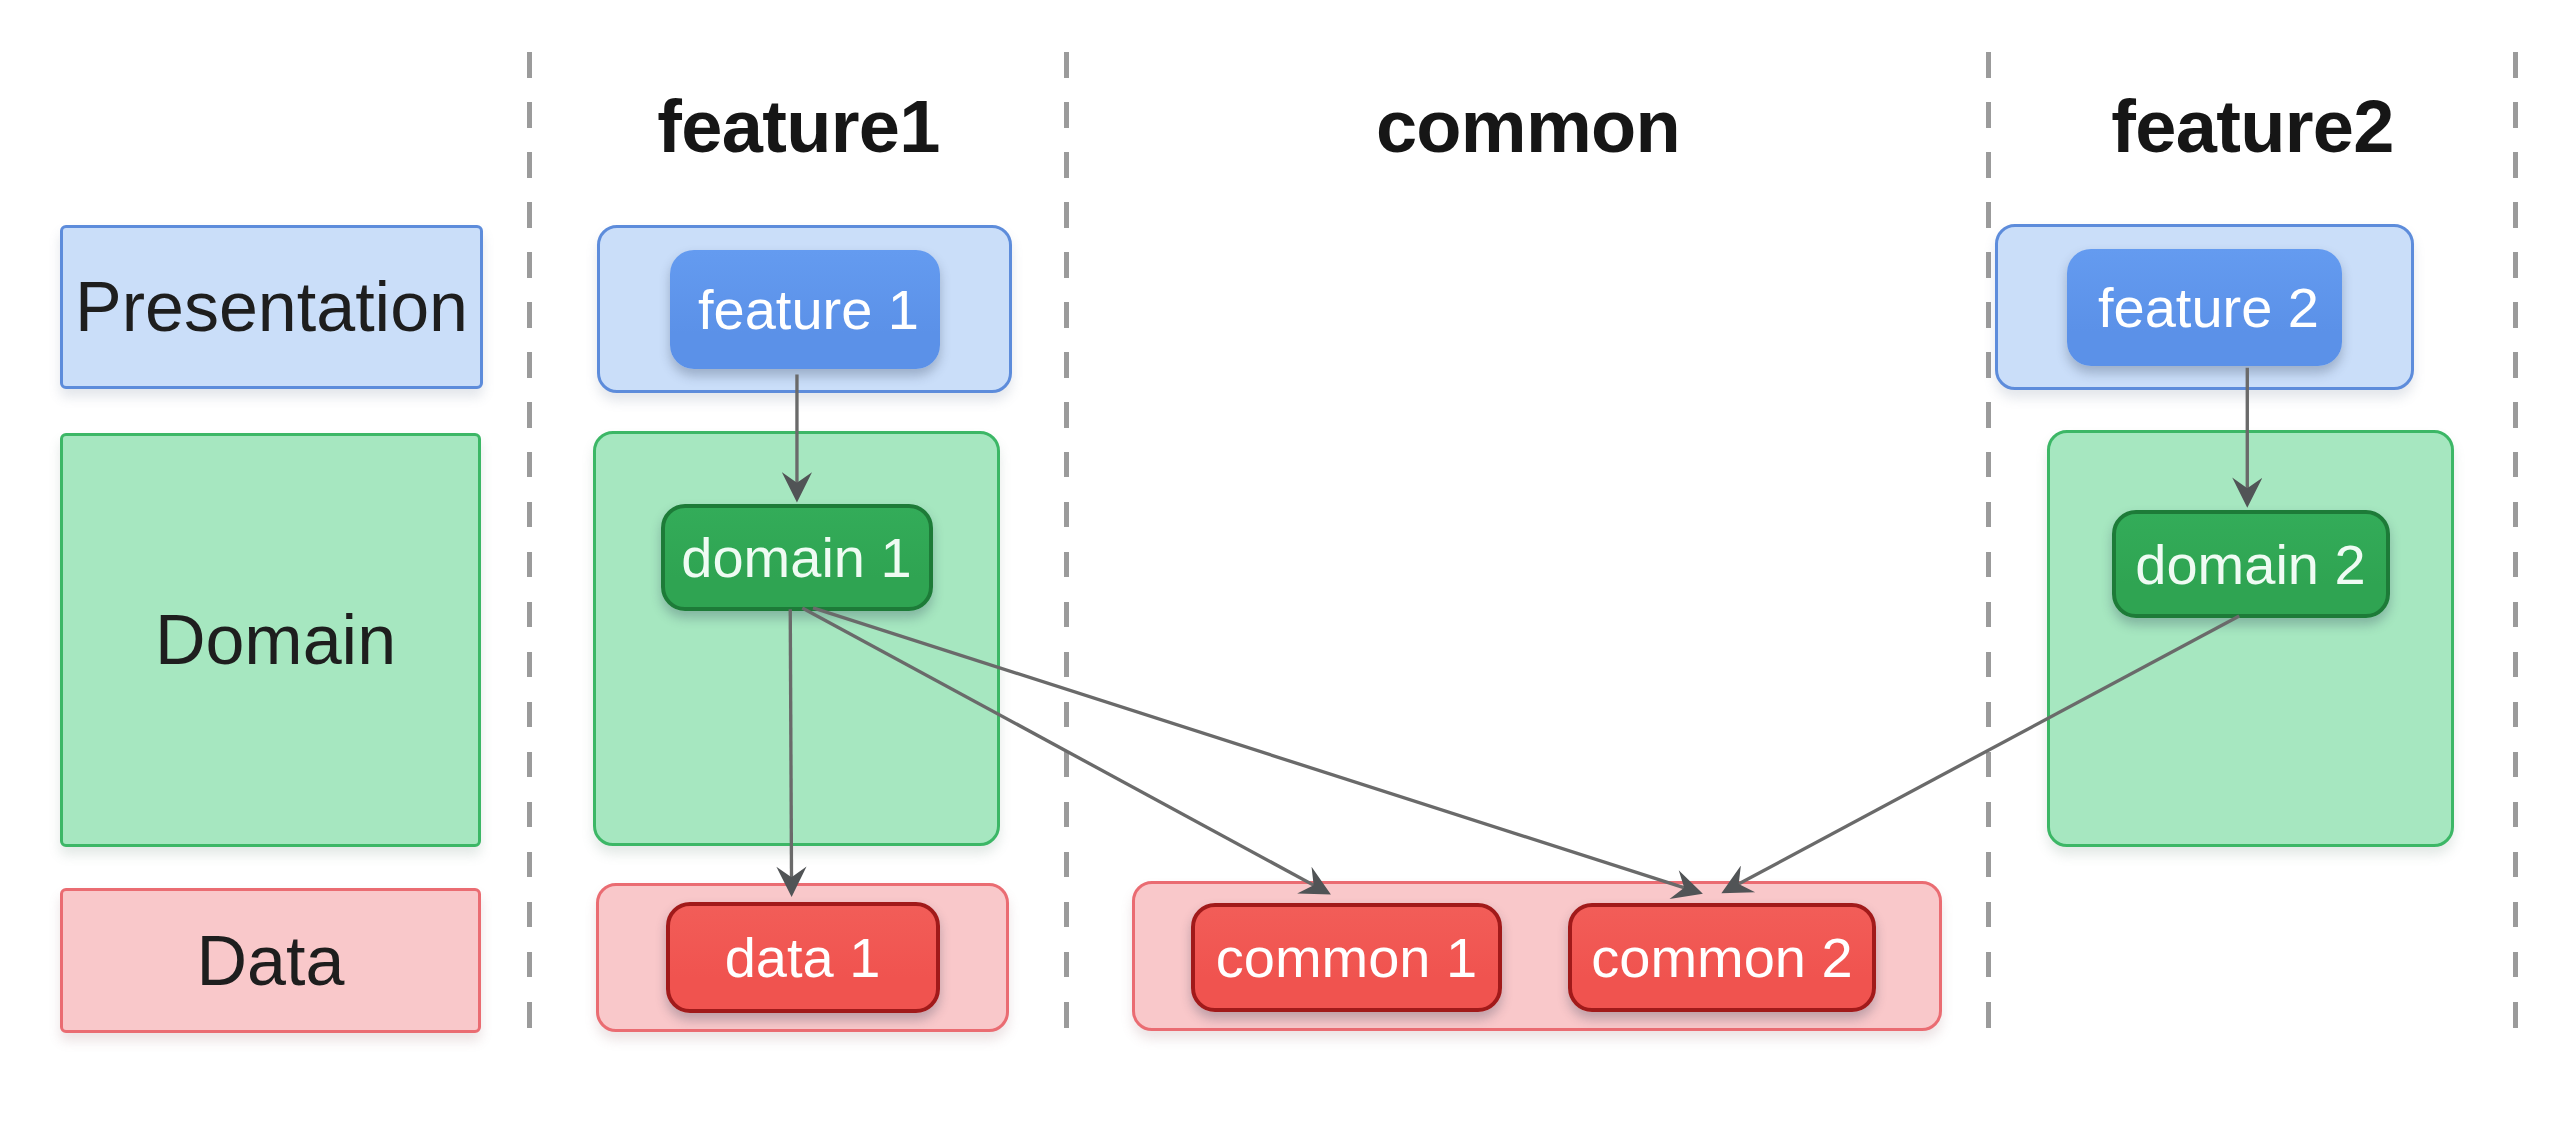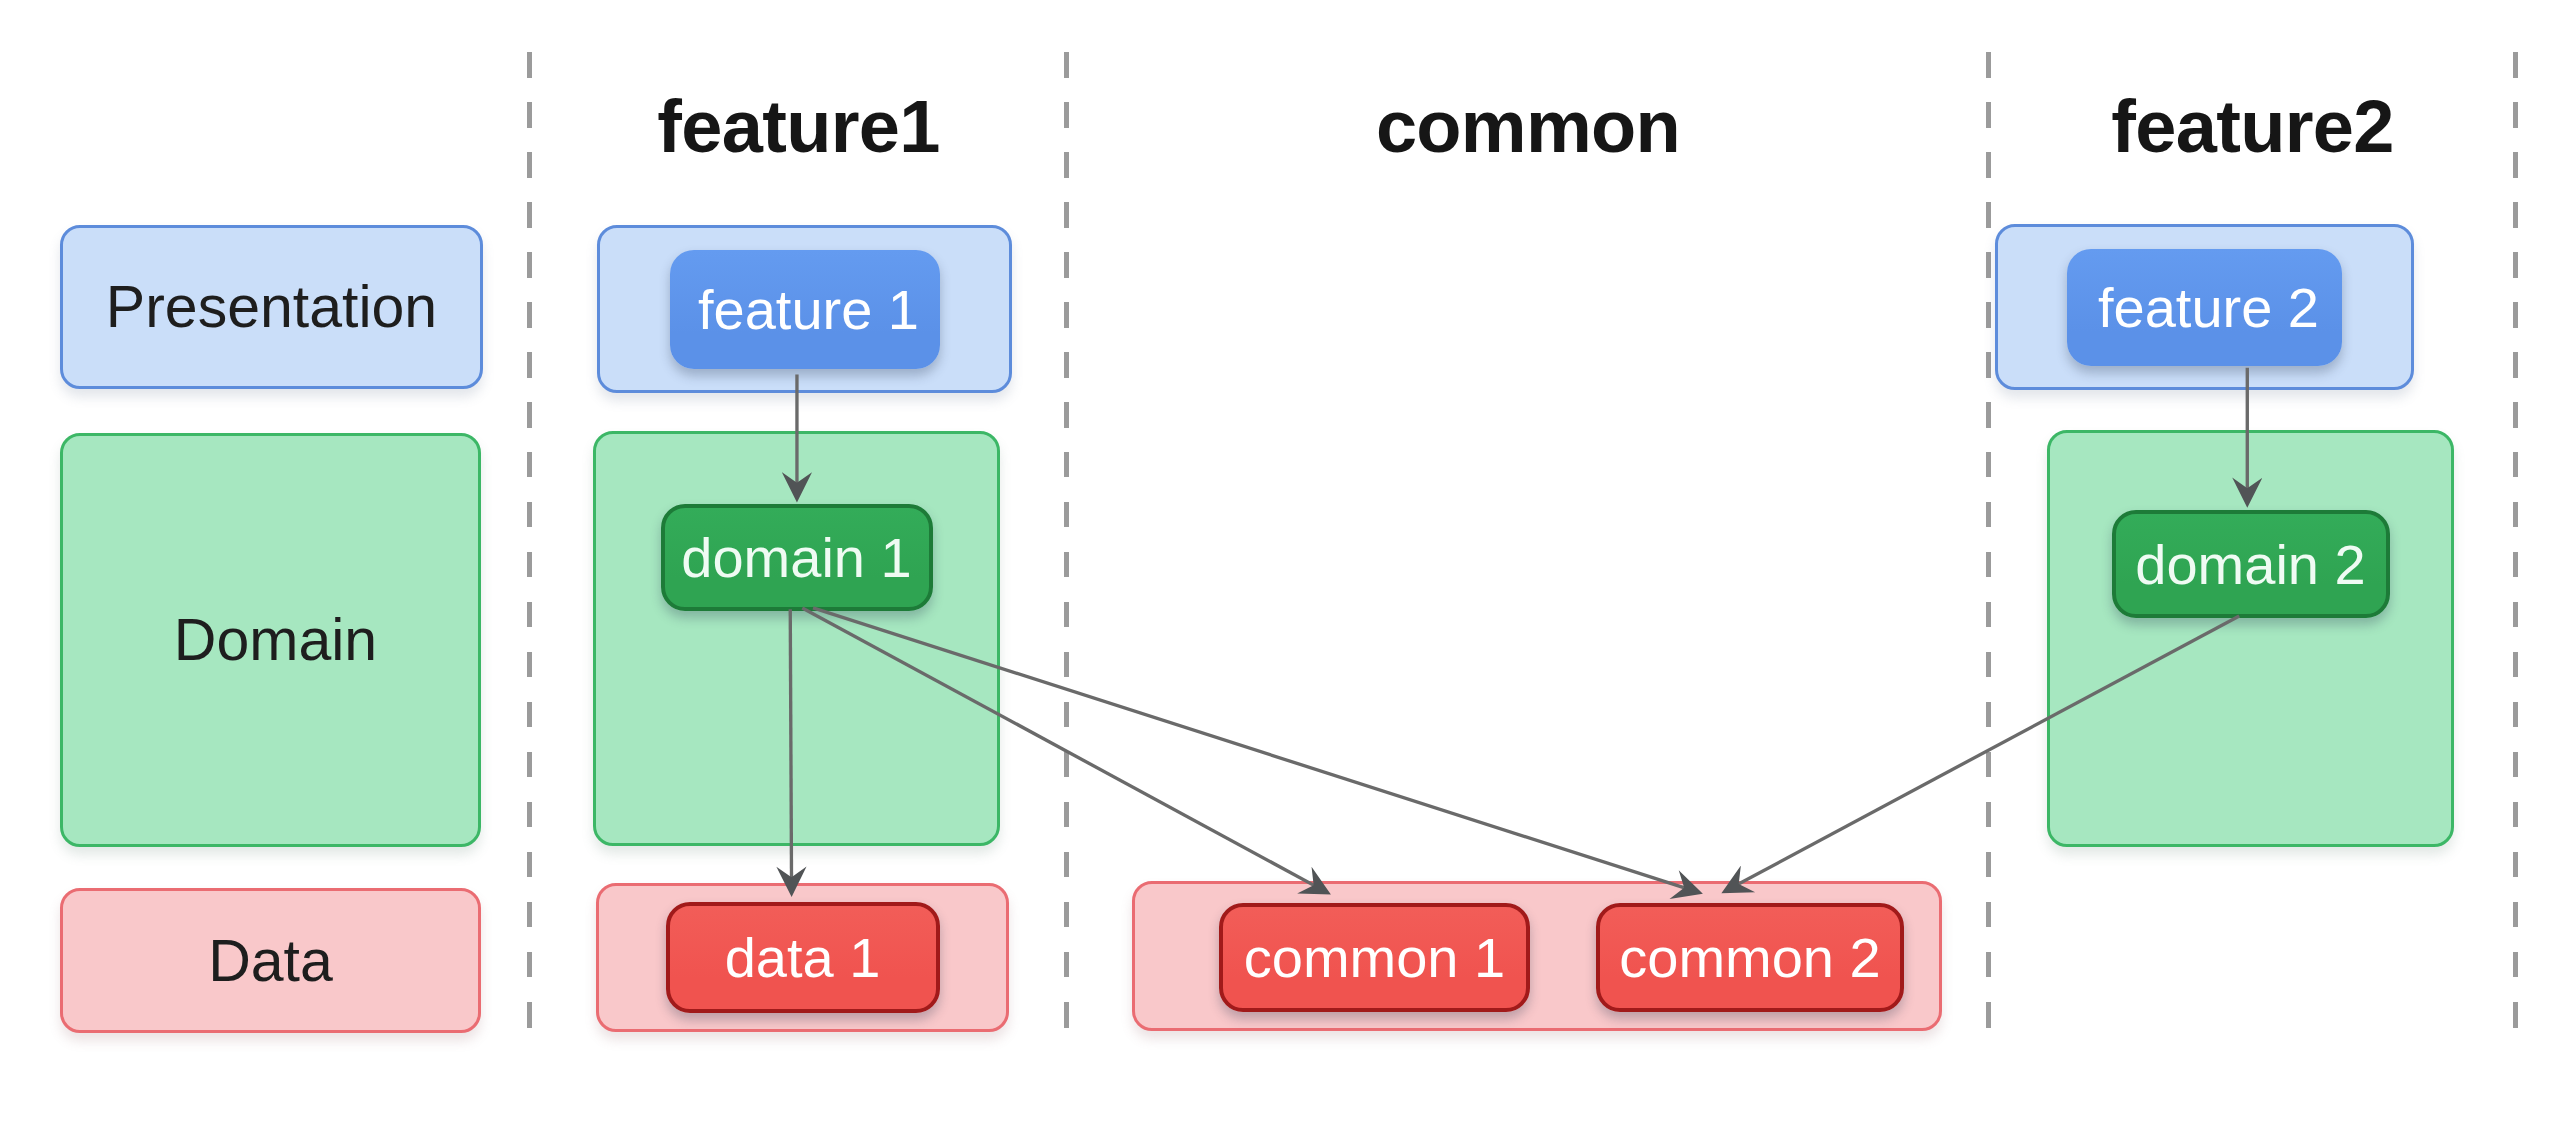--- a/index.html
+++ b/index.html
@@ -34,21 +34,21 @@
   .box{position:absolute;border-radius:20px;box-sizing:border-box;
        display:flex;align-items:center;justify-content:center;}
   .blue-c{background:var(--blue-fill);border:3.4px solid var(--blue-border);
           box-shadow:0 8px 12px rgba(100,115,145,.18);}
   .green-c{background:var(--green-fill);border:3.4px solid var(--green-border);
           box-shadow:0 8px 12px rgba(100,135,115,.18);}
   .pink-c{background:var(--pink-fill);border:3.4px solid var(--pink-border);
           box-shadow:0 8px 12px rgba(150,100,105,.18);}
   .top-align{align-items:flex-start;}
   
-  .layer-label{font-size:59px;color:var(--label-text);}
+  .layer-label{font-size:70px;color:var(--label-text);border-radius:6px;}
   .lbl-presentation{left:60px;top:225px;width:423px;height:164px;}
   .lbl-domain{left:60px;top:433px;width:421px;height:414px;padding-left:10px;}
   .lbl-data{left:60px;top:888px;width:421px;height:145px;}
   
   .f1-pres{left:597px;top:225px;width:415px;height:168px;}
   .f1-dom {left:593px;top:431px;width:407px;height:415px;}
   .f1-data{left:596px;top:883px;width:413px;height:149px;}
   .common-data{left:1132px;top:881px;width:810px;height:150px;}
   .f2-pres{left:1995px;top:224px;width:419px;height:166px;}
   .f2-dom {left:2047px;top:430px;width:407px;height:417px;justify-content:center;}
@@ -60,21 +60,21 @@
     box-shadow:0 6.7px 10.7px rgba(40,55,80,.28);
   }
   .node-blue{background:linear-gradient(180deg,#649bf0 0%,var(--blue-node) 70%);padding-left:8px;}
   .node-green{background:linear-gradient(180deg,#33ac59 0%,var(--green-node) 70%);
               border:4px solid var(--green-node-border);color:#effbf3;}
   .node-red{background:linear-gradient(180deg,#f25d58 0%,var(--red-node) 70%);
               border:4px solid var(--red-node-border);}
   .n-feature1{width:270px;height:119px;}
   .n-domain1{width:272px;height:107px;margin-top:70px;}
   .n-data1{width:274px;height:111px;}
-  .n-common{position:absolute;width:311px;height:109px;top:19px;margin-left:28px;}
+  .n-common{position:absolute;width:311px;height:109px;top:19px;}
   .n-common1{left:56px;}
   .n-common2{left:433px;width:308px;}
   .n-feature2{width:275px;height:117px;}
   .n-domain2{width:278px;height:108px;margin-top:77px;}
   
   #edges{
     position:absolute;left:0;top:0;width:2576px;height:1134px;
     pointer-events:none;
   }
   #edges line{stroke:var(--edge);stroke-width:5px;fill:none;}

